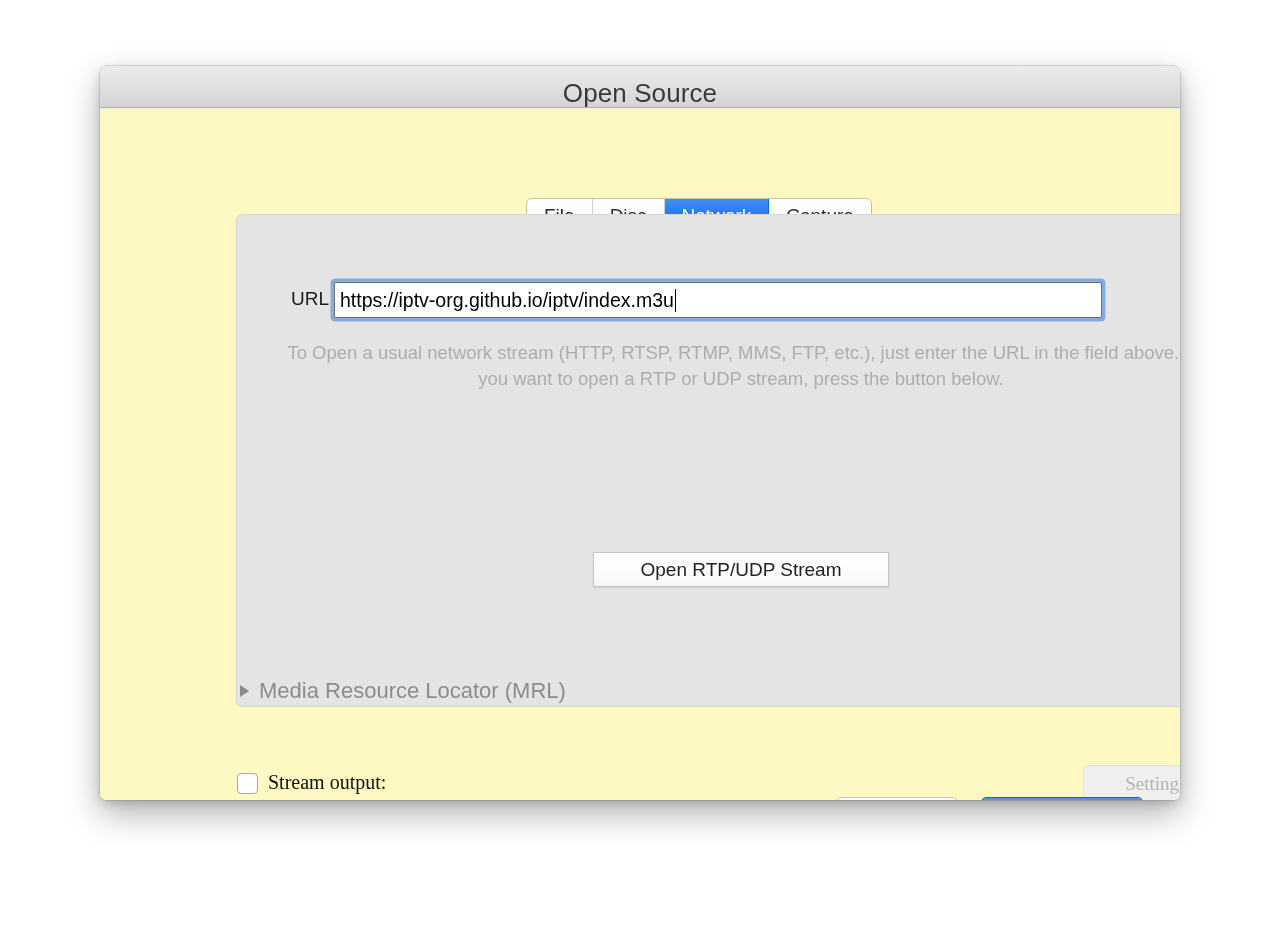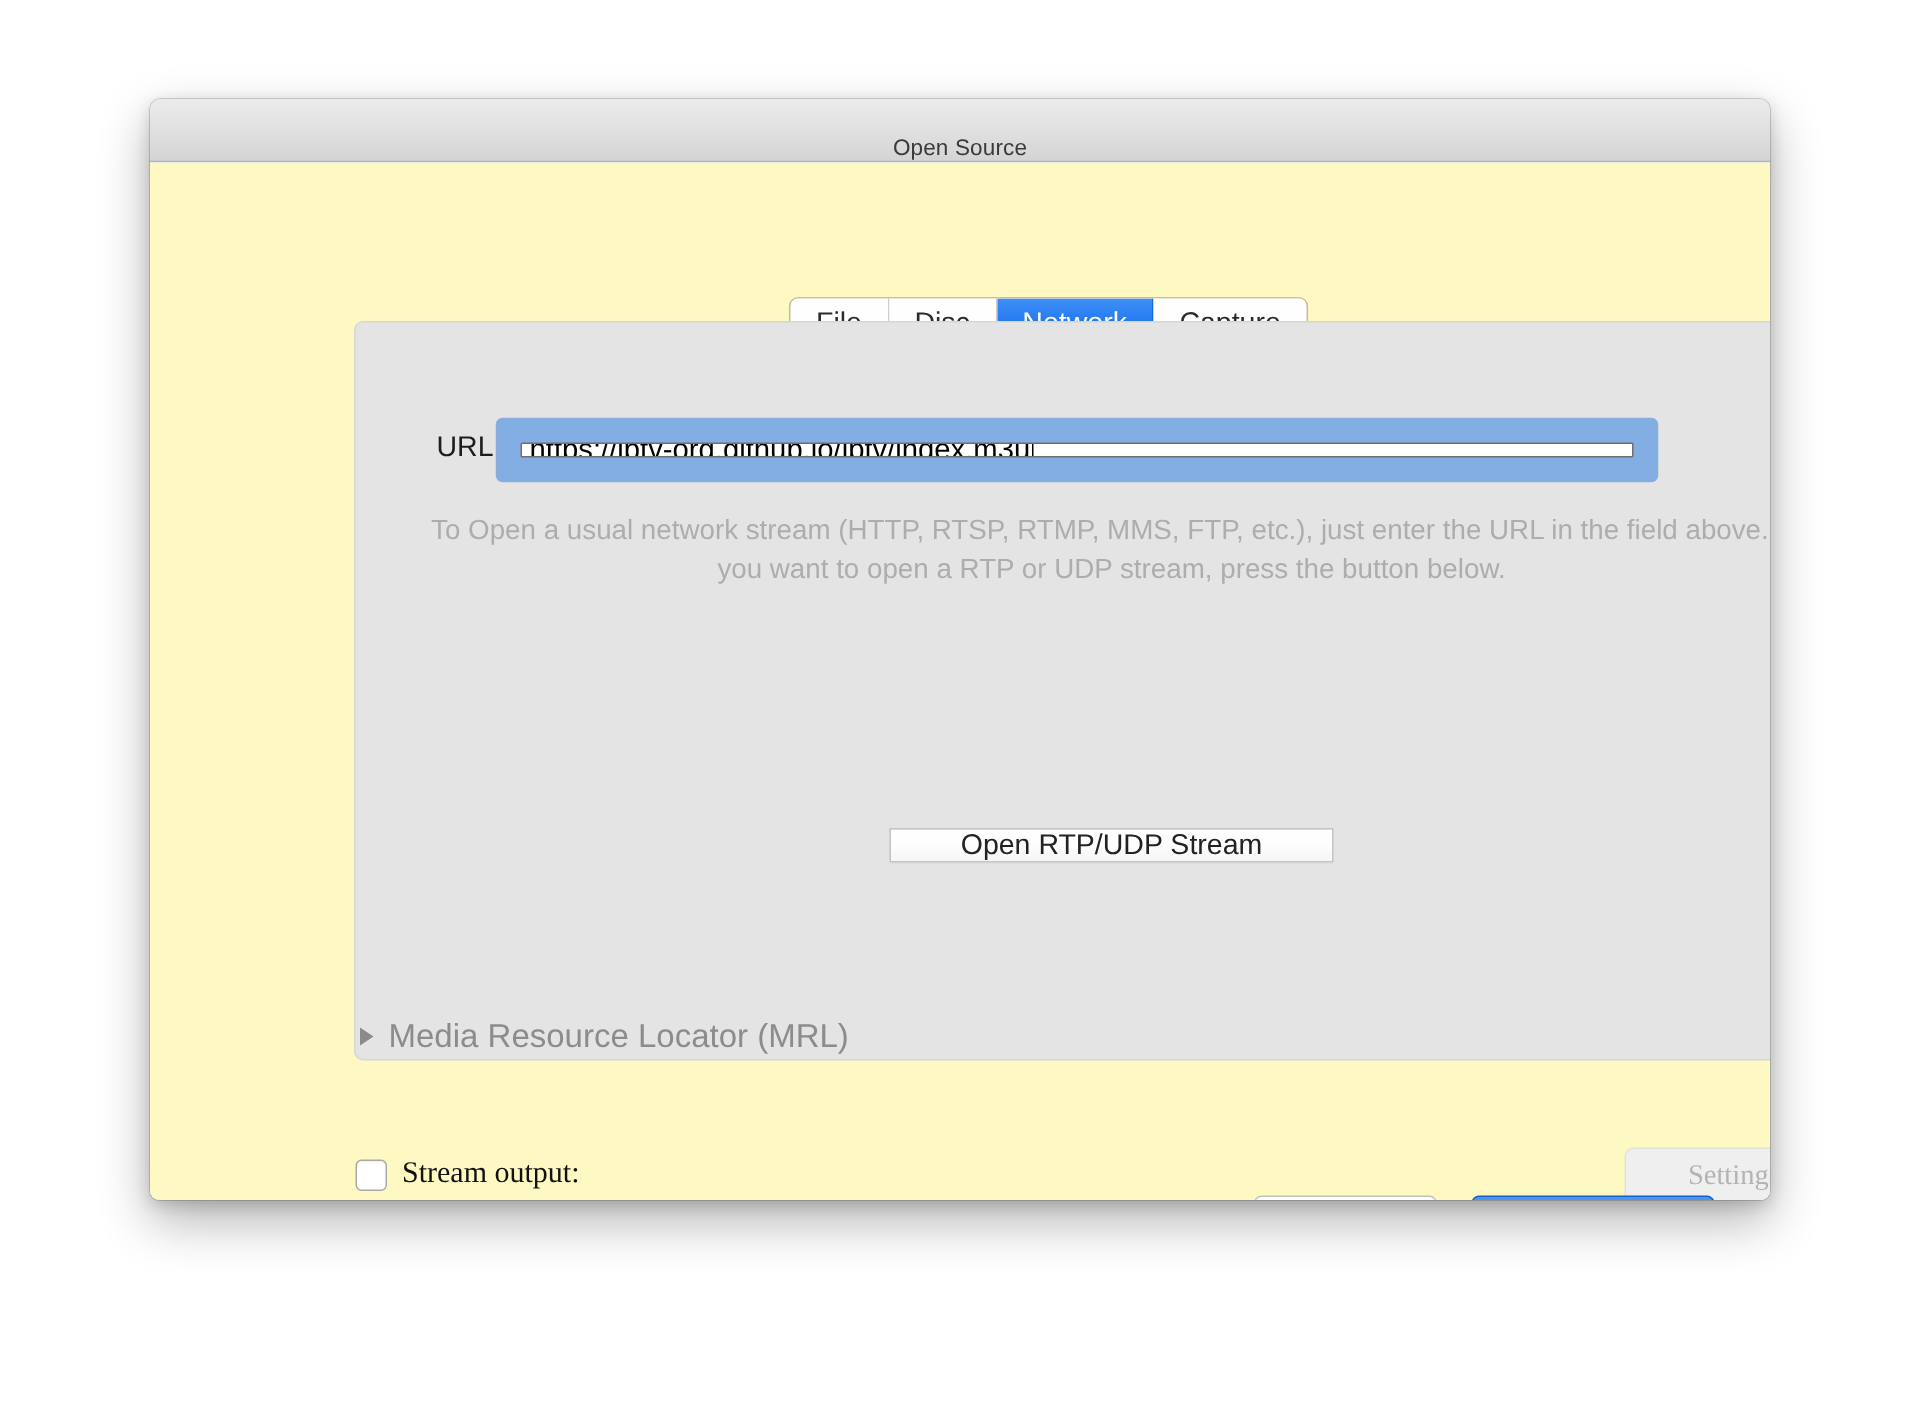--- a/index.html
+++ b/index.html
@@ -34,23 +34,23 @@
     left: 0; top: 0;
     width: 100%;
     height: 42px;
     background: linear-gradient(to bottom, #ebebeb 0%, #e2e2e2 45%, #d4d4d4 100%);
     border-bottom: 1px solid #b4b4b4;
     box-sizing: border-box;
   }
   .titlebar-title {
     position: absolute;
     left: 0; right: 0;
-    top: 24px;
+    top: 12px;
     text-align: center;
-    font-size: 15px;
+    font-size: 26px;
     color: #3a3a3a;
     letter-spacing: 0.1px;
   }
 
   .dialog-body {
     position: absolute;
     left: 0; top: 43px;
     width: 100%;
     height: 691px;
     background: #fef9c3;
@@ -120,21 +120,21 @@
   .url-field-wrap {
     position: absolute;
     left: 94px;
     top: 0;
     width: 774px;
     height: 42px;
     border-radius: 4px;
     background: #82aee4;
     box-shadow: 0 0 0 0.5px rgba(90,140,200,0.6);
     box-sizing: border-box;
-    padding: 16px;
+    padding: 3px;
   }
   .url-field {
     width: 100%;
     height: 100%;
     box-sizing: border-box;
     background: #ffffff;
     border: 1px solid #6f6f6f;
     border-radius: 1px;
     display: flex;
     align-items: center;
@@ -165,21 +165,21 @@
     line-height: 26px;
     color: #adadad;
   }
 
   
   .rtp-button {
     position: absolute;
     left: 356px;
     top: 337px;
     width: 296px;
-    height: 23px;
+    height: 35px;
     display: flex;
     align-items: center;
     justify-content: center;
     font-size: 19px;
     color: #222222;
     background: linear-gradient(to bottom, #ffffff 0%, #fdfdfd 50%, #f6f6f6 100%);
     border: 1px solid #c4c4c4;
     border-radius: 0;
     box-shadow: 0 1px 1px rgba(0,0,0,0.09);
     box-sizing: border-box;

